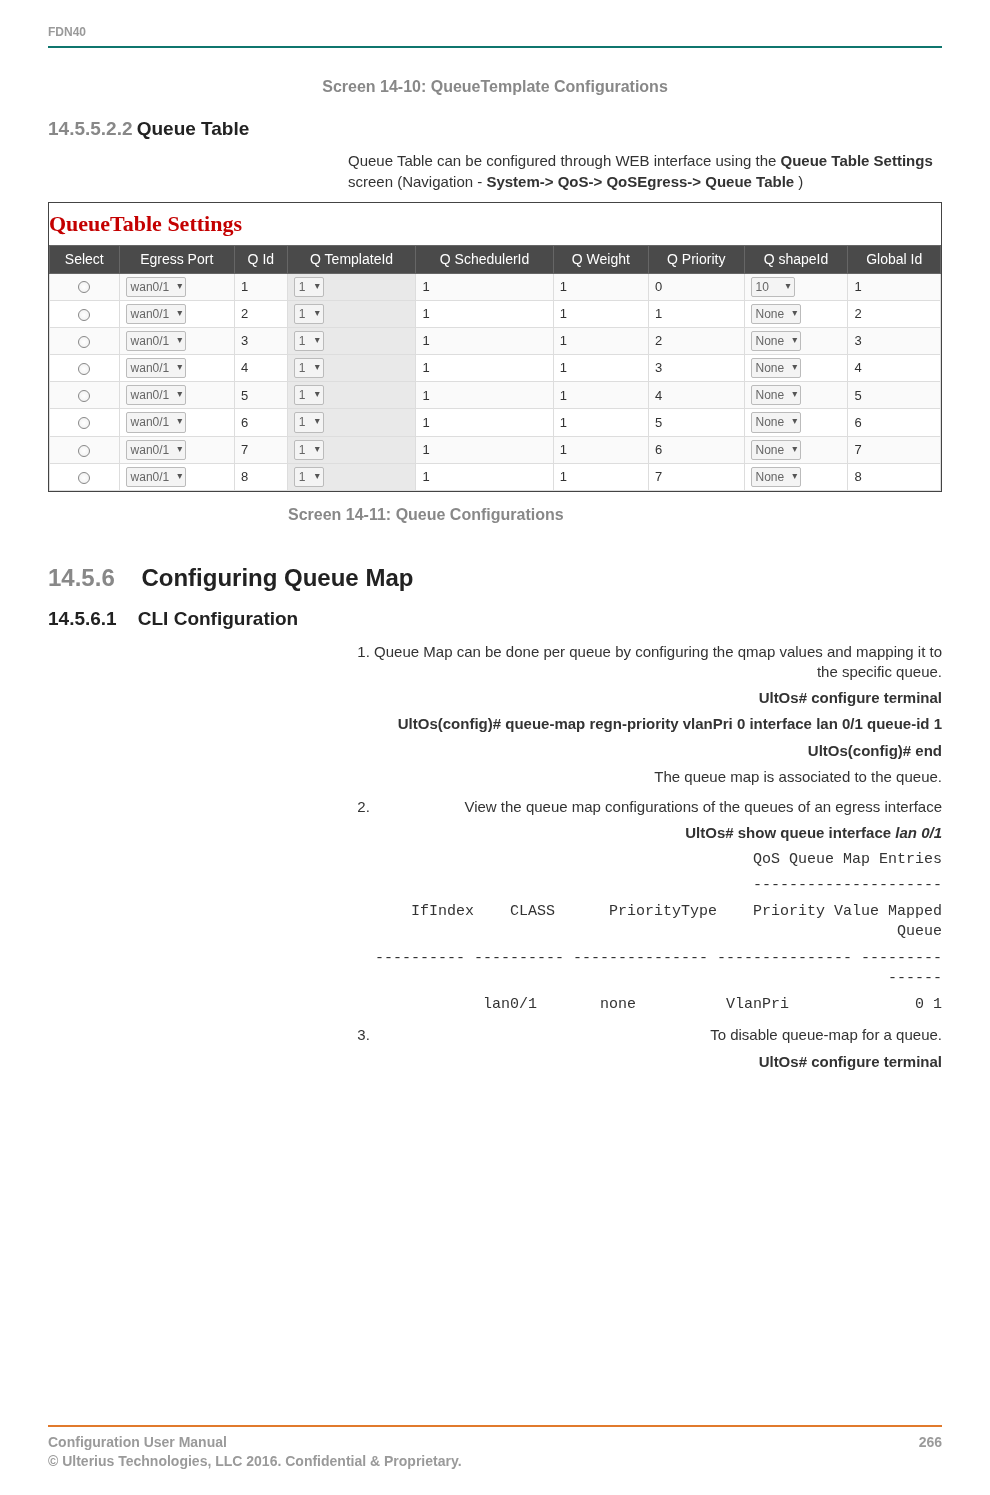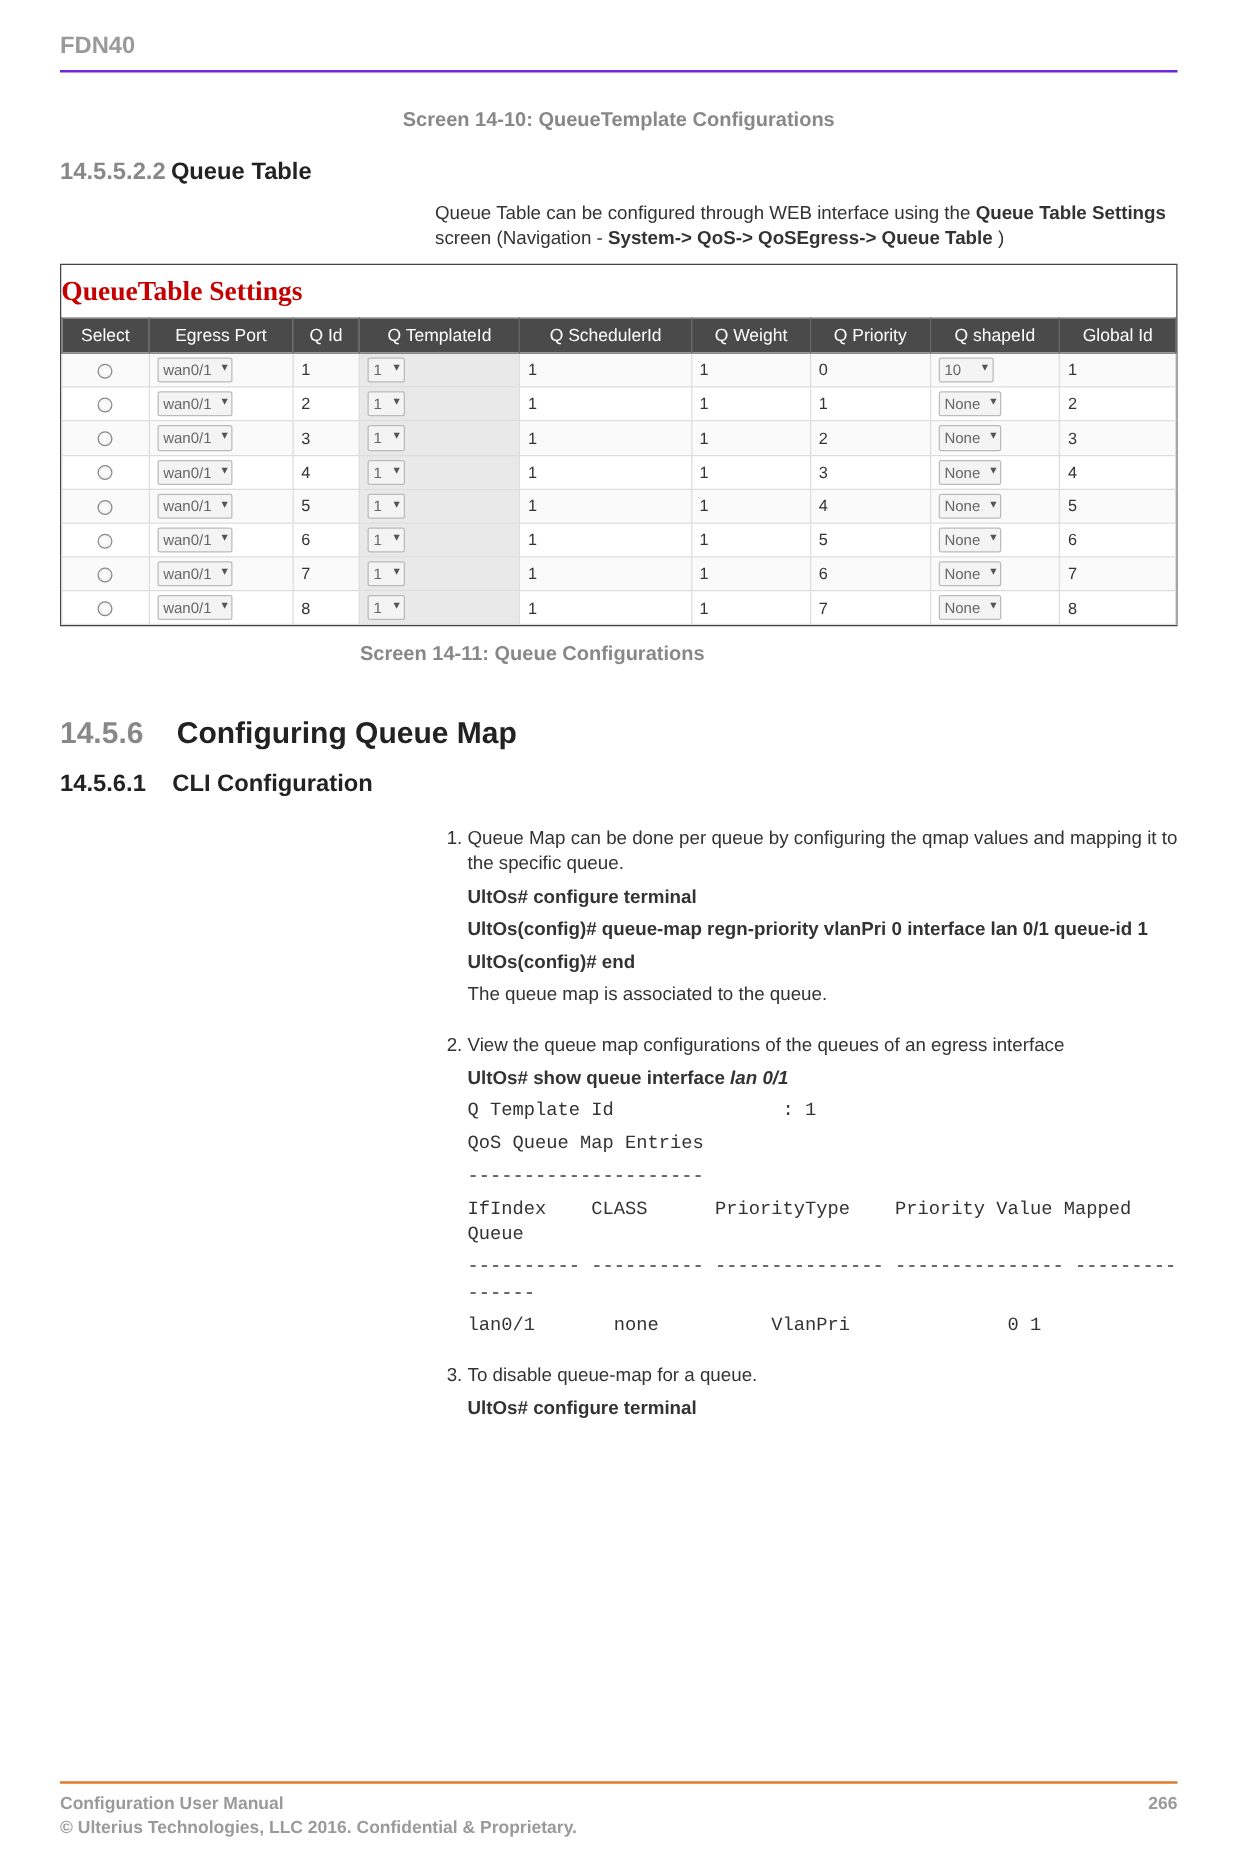--- a/index.html
+++ b/index.html
@@ -10,23 +10,23 @@
     background: #fff;
     color: #333;
     padding: 24px 48px 0 48px;
     font-size: 15px;
     line-height: 1.35;
     position: relative;
   }
   .page-header {
     color: #9a9a9a;
     font-weight: bold;
-    font-size: 19px;
+    font-size: 12px;
     padding-bottom: 6px;
-    border-bottom: 2px solid #6d28d9;
+    border-bottom: 2px solid #0f766e;
     margin-bottom: 28px;
   }
   .screen-caption {
     text-align: center;
     color: #888;
     font-weight: bold;
     font-size: 16px;
     margin: 12px 0 18px;
   }
   .section-num { color: #888; font-weight: bold; font-size: 19px; }
@@ -90,21 +90,21 @@
   }
   .txtcell {
     border: none;
     background: transparent;
     width: 100%;
     font-size: 13px;
     color: #333;
   }
   .shade-col { background: #e9e9e9 !important; }
   ol.cli { margin-left: 300px; padding-left: 26px; }
-  ol.cli > li { margin: 20px 0 10px; }
+  ol.cli > li { margin: 0 0 10px; text-align: right; }
   ol.cli p { margin: 6px 0; }
   .mono { font-family: "Courier New", monospace; font-size: 15px; white-space: pre-wrap; word-break: break-word; }
   .footer {
     position: absolute;
     bottom: 24px;
     left: 48px;
     right: 48px;
     border-top: 2px solid #e17a2c;
     padding-top: 6px;
     color: #9a9a9a;
@@ -265,21 +265,20 @@
     <p class="bold">UltOs# configure terminal</p>
     <p class="bold">UltOs(config)# queue-map regn-priority vlanPri 0 interface lan 0/1 queue-id 1</p>
     <p class="bold">UltOs(config)# end</p>
     <p>The queue map is associated to the queue.</p>
   </li>
   <li>
     <span>View the queue map configurations of the queues of an egress interface</span>
     <p class="bold">
       <span>UltOs# show queue interface </span><i>lan 0/1</i>
     </p>
-    <p class="mono">Q Template Id               : 1</p>
     <p class="mono">QoS Queue Map Entries</p>
     <p class="mono">---------------------</p>
     <p class="mono">IfIndex    CLASS      PriorityType    Priority Value Mapped Queue</p>
     <p class="mono">---------- ---------- --------------- --------------- ---------------</p>
     <p class="mono">lan0/1       none          VlanPri              0 1</p>
   </li>
   <li>
     <span>To disable queue-map for a queue.</span>
     <p class="bold">UltOs# configure terminal</p>
   </li>

